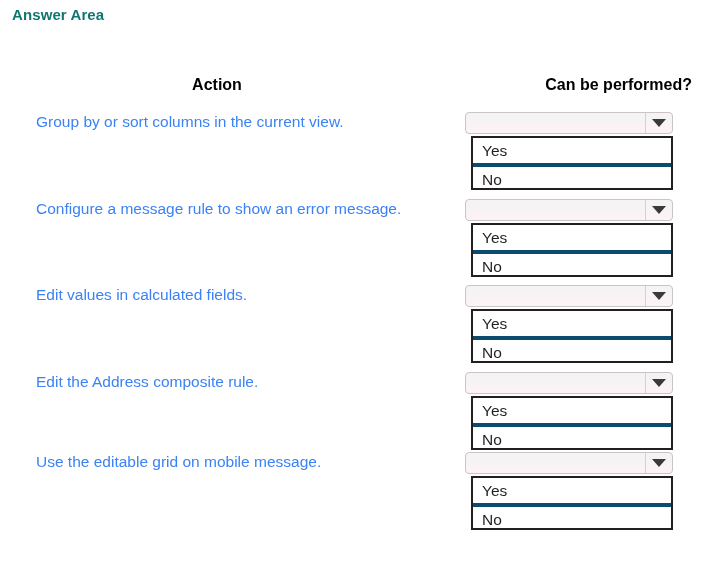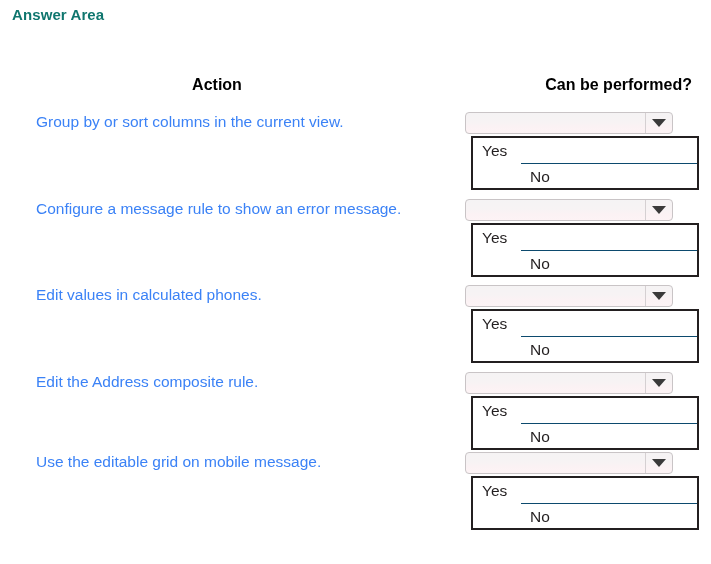--- a/index.html
+++ b/index.html
@@ -107,37 +107,36 @@
     border-left: 7px solid transparent;
     border-right: 7px solid transparent;
     border-top: 8px solid #3a3a3a;
   }
 
   
   .option-list {
     position: absolute;
     left: 471px;
     top: 24px;
-    width: 228px;
+    width: 202px;
     box-sizing: border-box;
     border: 2px solid #231f20;
     background: #ffffff;
   }
   .option-item {
     height: 25px;
     line-height: 25px;
     padding-left: 9px;
     font-size: 15.5px;
     color: #231f20;
     background: #ffffff;
     box-sizing: border-box;
   }
   .option-item + .option-item {
-    border-top: 1px solid #0c4a6e;
-    margin-left: 48px;
+    border-top: 4px solid #0c4a6e;
   }
 </style>
 </head>
 <body>
 
 <div id="answer-area-title">Answer Area</div>
 
 <div id="header-row">
   <div class="col-header" id="header-action">Action</div>
   <div class="col-header" id="header-can-be-performed">Can be performed?</div>
@@ -165,21 +164,21 @@
         <span class="tri"></span>
       </span>
   </div>
   <div class="option-list">
     <div class="option-item">Yes</div>
     <div class="option-item">No</div>
   </div>
 </div>
 
 <div class="qa-row" style="top:285px;">
-  <div class="action-label">Edit values in calculated phones.</div>
+  <div class="action-label">Edit values in calculated fields.</div>
   <div class="combo">
     <span class="combo-value"></span>
     <span class="combo-arrow-btn">
         <span class="tri"></span>
       </span>
   </div>
   <div class="option-list">
     <div class="option-item">Yes</div>
     <div class="option-item">No</div>
   </div>

